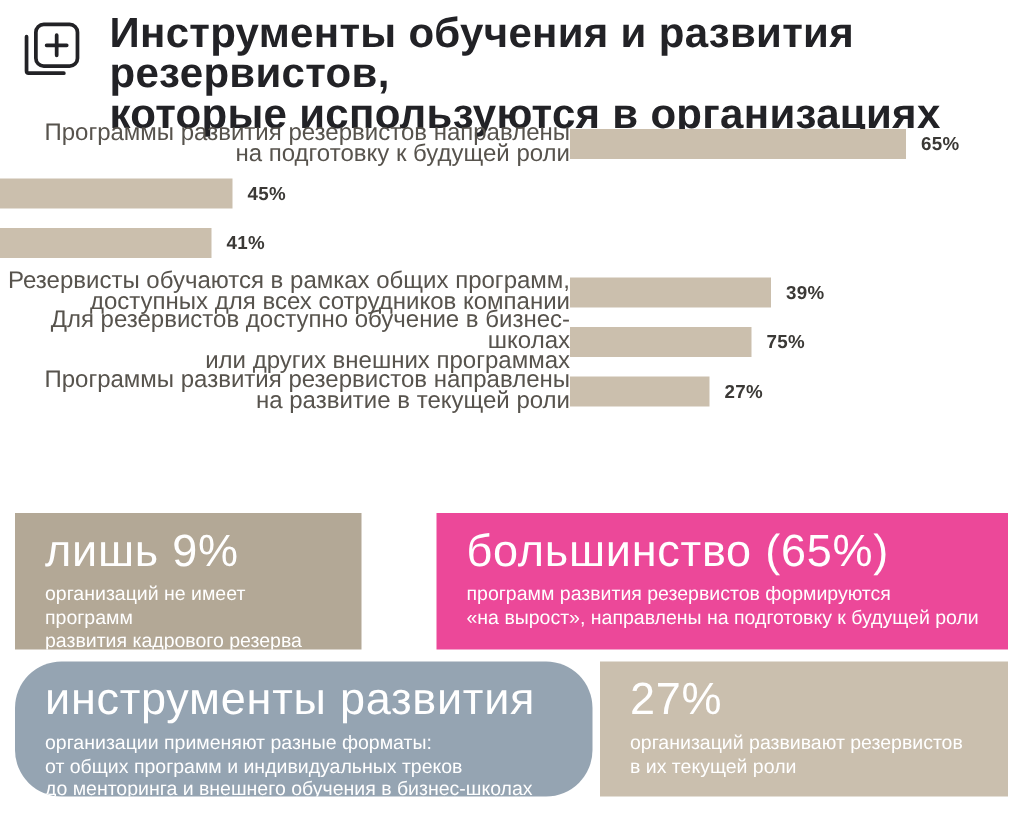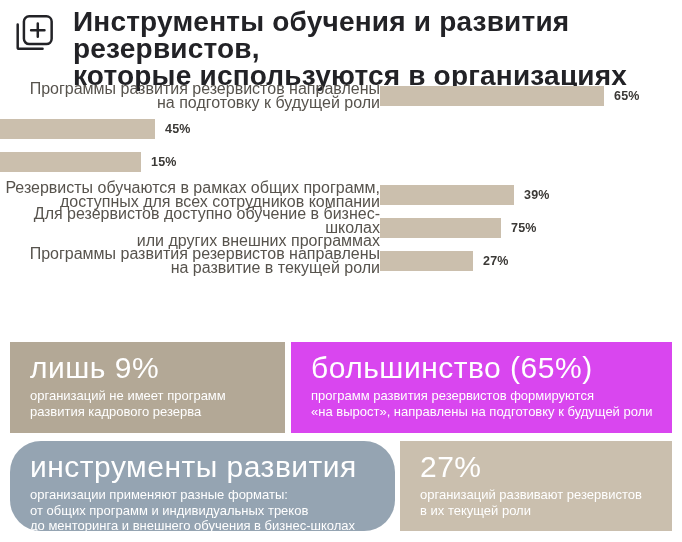--- a/index.html
+++ b/index.html
@@ -19,21 +19,21 @@
   .bar-label {
     flex:none; width:380px; text-align:right; font-size:16px; line-height:13.5px;
     color:#57534d; white-space:pre-line;
   }
   .bar-wrap { flex:none; display:flex; align-items:center; margin-left:0; }
   .bar { height:20px; background:#cbbfad; }
   .bar-value { margin-left:10px; font-size:12.5px; font-weight:700; color:#3b3936; letter-spacing:0.2px; }
   .stat-box { position:absolute; color:#ffffff; padding:8px 18px 8px 20px; overflow:hidden; }
   .stat-heading { font-size:30px; line-height:35px; font-weight:400; letter-spacing:0.5px; margin-bottom:3px; }
   .stat-description { font-size:13px; line-height:15.5px; white-space:pre-line; }
-  #box-0 { left:10px;  top:342px; width:275px; height:91px; }
+  #box-0 { left:10px;  top:342px; width:231px; height:91px; }
   #box-1 { left:291px; top:342px; width:381px; height:91px; }
   #box-2 { left:10px;  top:441px; width:385px; height:90px;border-radius:31px; }
   #box-3 { left:400px; top:441px; width:272px; height:90px; }
 </style>
 </head>
 <body>
 
 <div id="page">
 
   <div class="header">
@@ -62,21 +62,21 @@
     <div class="bar-row">
       <div class="bar-wrap">
         <div class="bar" style="width: 155px; background: rgb(203, 191, 173);"></div>
         <div class="bar-value">45%</div>
       </div>
     </div>
 
     <div class="bar-row">
       <div class="bar-wrap">
         <div class="bar" style="width: 141px; background: rgb(203, 191, 173);"></div>
-        <div class="bar-value">15%</div>
+        <div class="bar-value">41%</div>
       </div>
     </div>
 
     <div class="bar-row">
       <div class="bar-label">Резервисты обучаются в рамках общих программ,
 доступных для всех сотрудников компании</div>
       <div class="bar-wrap">
         <div class="bar" style="width: 134px; background: rgb(203, 191, 173);"></div>
         <div class="bar-value">39%</div>
       </div>
@@ -100,21 +100,21 @@
       </div>
     </div>
   </div>
 
   <div class="stat-box" id="box-0" style="background: rgb(179, 168, 150);">
     <div class="stat-heading">лишь 9%</div>
     <div class="stat-description">организаций не имеет программ
 развития кадрового резерва</div>
   </div>
 
-  <div class="stat-box" id="box-1" style="background: #d946ef;">
+  <div class="stat-box" id="box-1" style="background: #ec4899;">
     <div class="stat-heading">большинство (65%)</div>
     <div class="stat-description">программ развития резервистов формируются
 «на вырост», направлены на подготовку к будущей роли</div>
   </div>
 
   <div class="stat-box" id="box-2" style="background: rgb(149, 164, 178);">
     <div class="stat-heading">инструменты развития</div>
     <div class="stat-description">организации применяют разные форматы:
 от общих программ и индивидуальных треков
 до менторинга и внешнего обучения в бизнес-школах</div>

